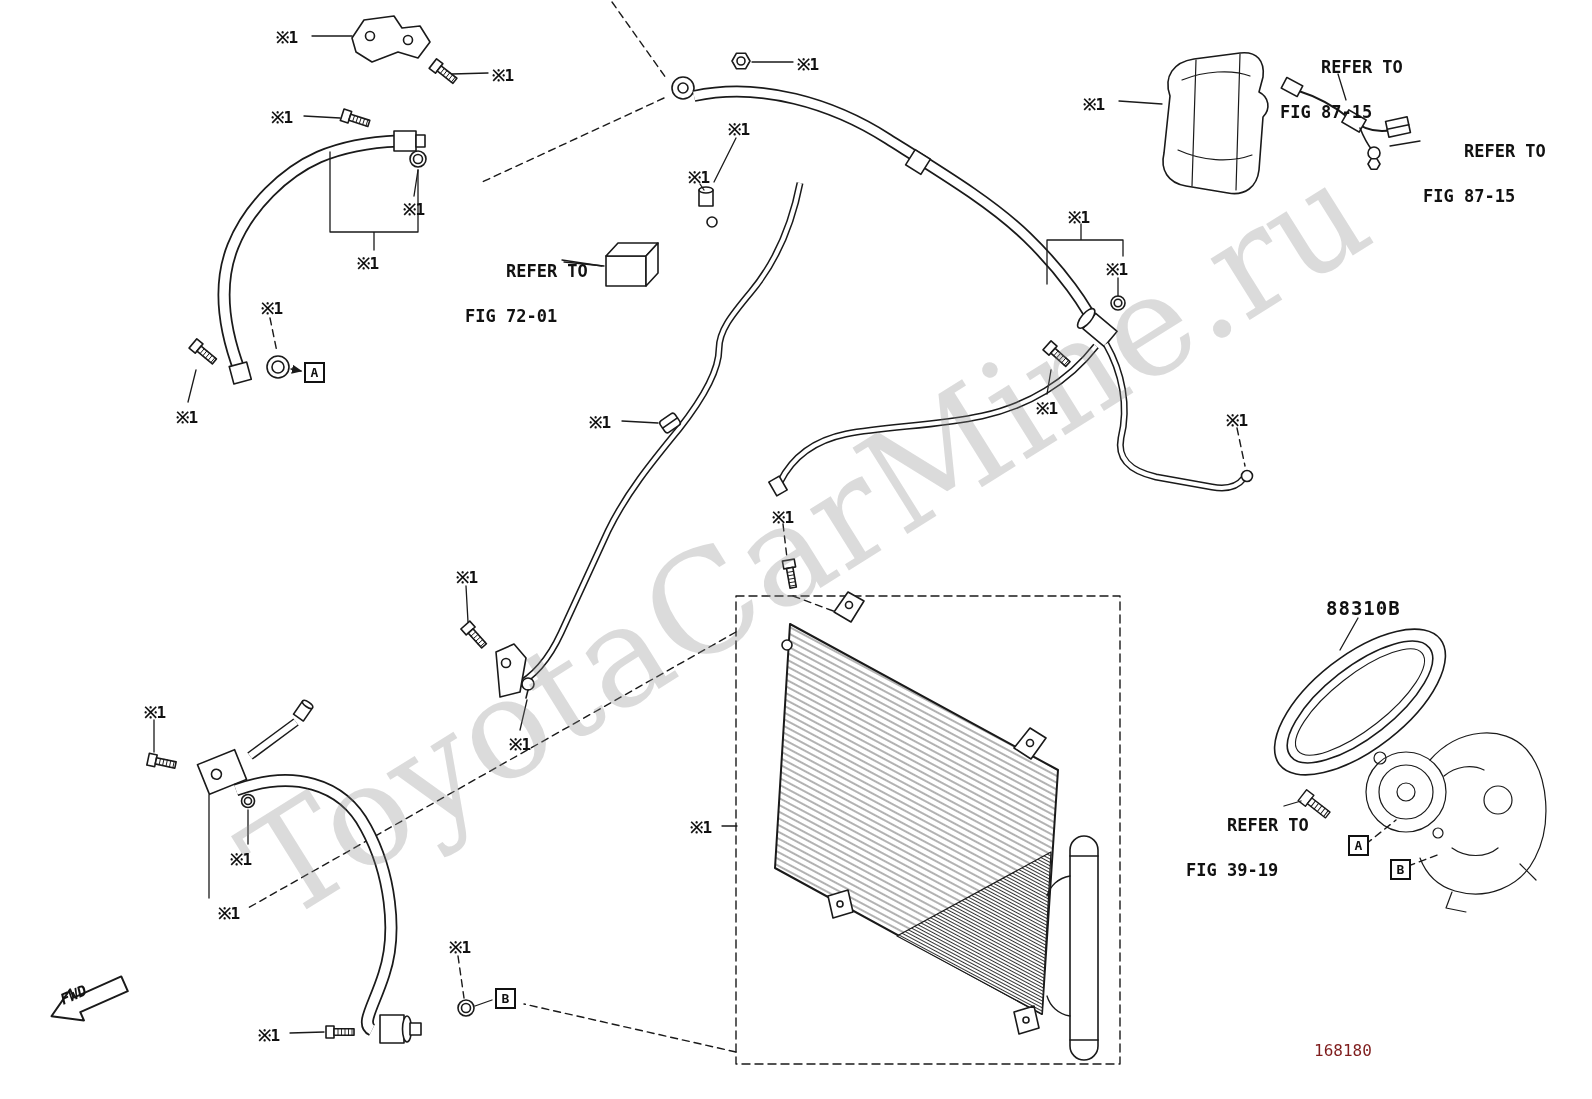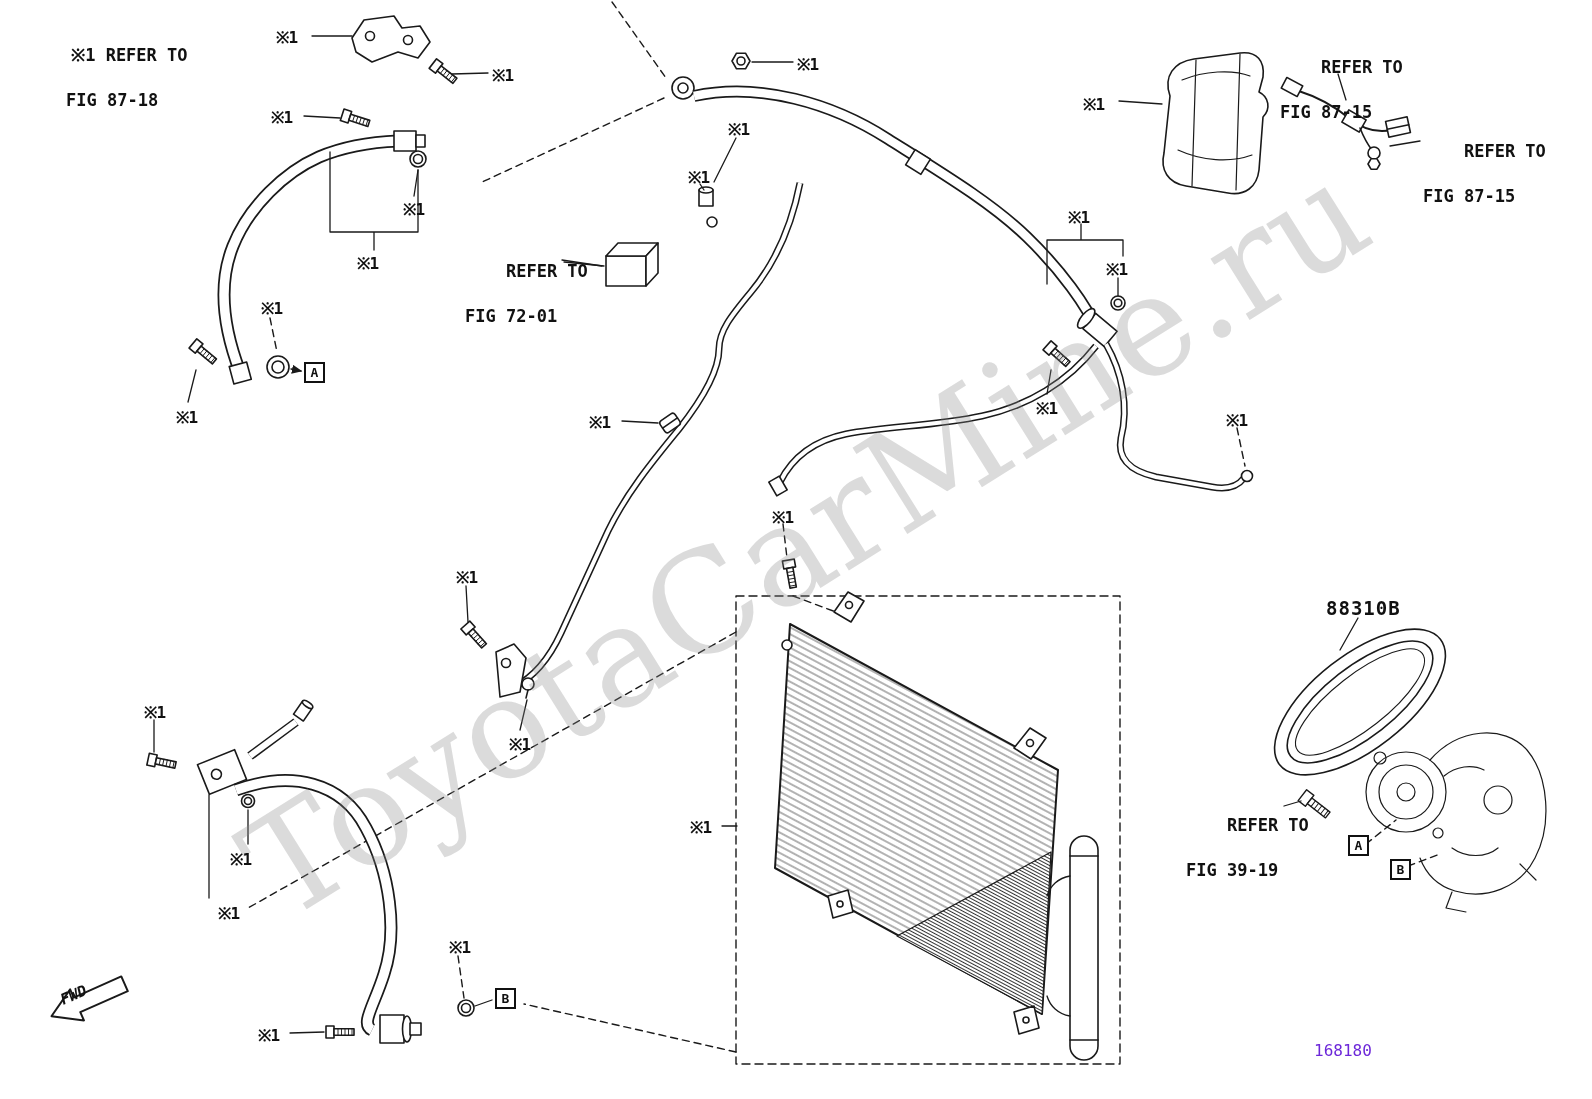--- a/index.html
+++ b/index.html
@@ -7,21 +7,21 @@
         font-family:"DejaVu Sans Mono","Liberation Mono",monospace;color:#111;}
   svg.art{position:absolute;left:0;top:0;}
   .lbl{position:absolute;font-weight:700;font-size:17px;line-height:1.32;color:#111;white-space:pre;}
   .lbl .l2{display:block;}
   .ind .l2{padding-left:36px;}
   .m{position:absolute;font-weight:700;font-size:16px;color:#111;letter-spacing:-1px;}
   .callout{position:absolute;width:21px;height:21px;border:2px solid #111;background:#fff;
            display:flex;align-items:center;justify-content:center;
            font-weight:700;font-size:13px;box-sizing:border-box;}
   .pn{font-size:19px;letter-spacing:1px;}
-  .fig{position:absolute;left:1314px;top:1041px;font-size:16px;color:#6d28d9;}
+  .fig{position:absolute;left:1314px;top:1041px;font-size:16px;color:#7f1d1d;}
   .watermark{position:absolute;left:55px;top:455px;width:1500px;height:170px;
              display:flex;align-items:center;justify-content:center;
              font-family:"DejaVu Serif","Liberation Serif",serif;
              font-size:140px;font-weight:400;color:rgba(135,135,135,0.30);
              transform:rotate(-32deg);transform-origin:center;pointer-events:none;white-space:nowrap;}
   .fwd-text{position:absolute;left:60px;top:986px;transform:rotate(-24deg);
             font-style:italic;font-weight:700;font-size:15px;color:#111;}
 </style>
 </head>
 <body>
@@ -275,24 +275,20 @@
       </g>
 
       <g stroke-width="1.3">
         <line x1="562" y1="260" x2="602" y2="266"></line>
       </g>
     </g>
   </svg>
 
   <div class="watermark">ToyotaCarMine.ru</div>
 
-  <div class="lbl ind" style="left:30px;top:22px">
-    <span>※1 REFER TO</span>
-    <span class="l2">FIG 87-18</span>
-  </div>
 
   <div class="lbl" style="left:1280px;top:34px">
     <span>REFER TO</span>
     <span class="l2">FIG 87-15</span>
   </div>
 
   <div class="lbl" style="left:1423px;top:118px">
     <span>REFER TO</span>
     <span class="l2">FIG 87-15</span>
   </div>

